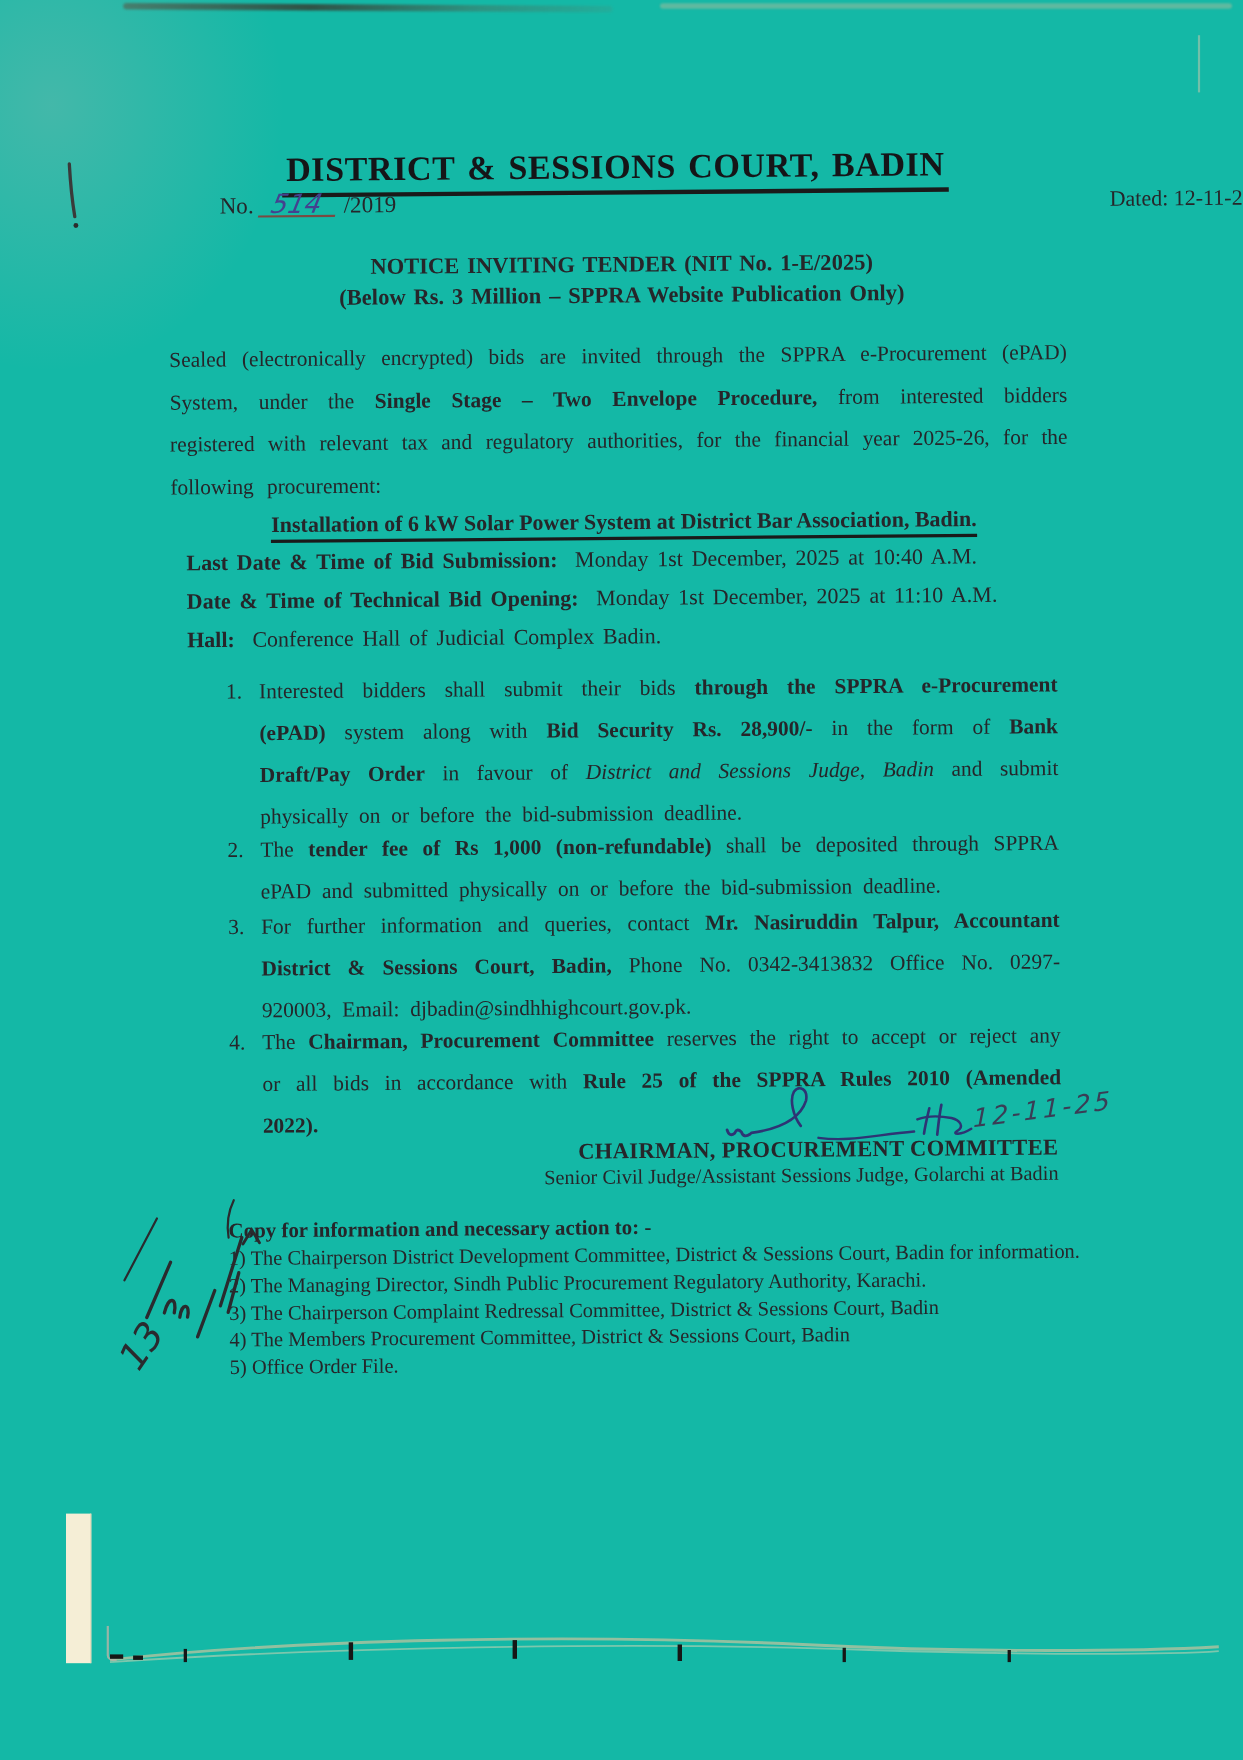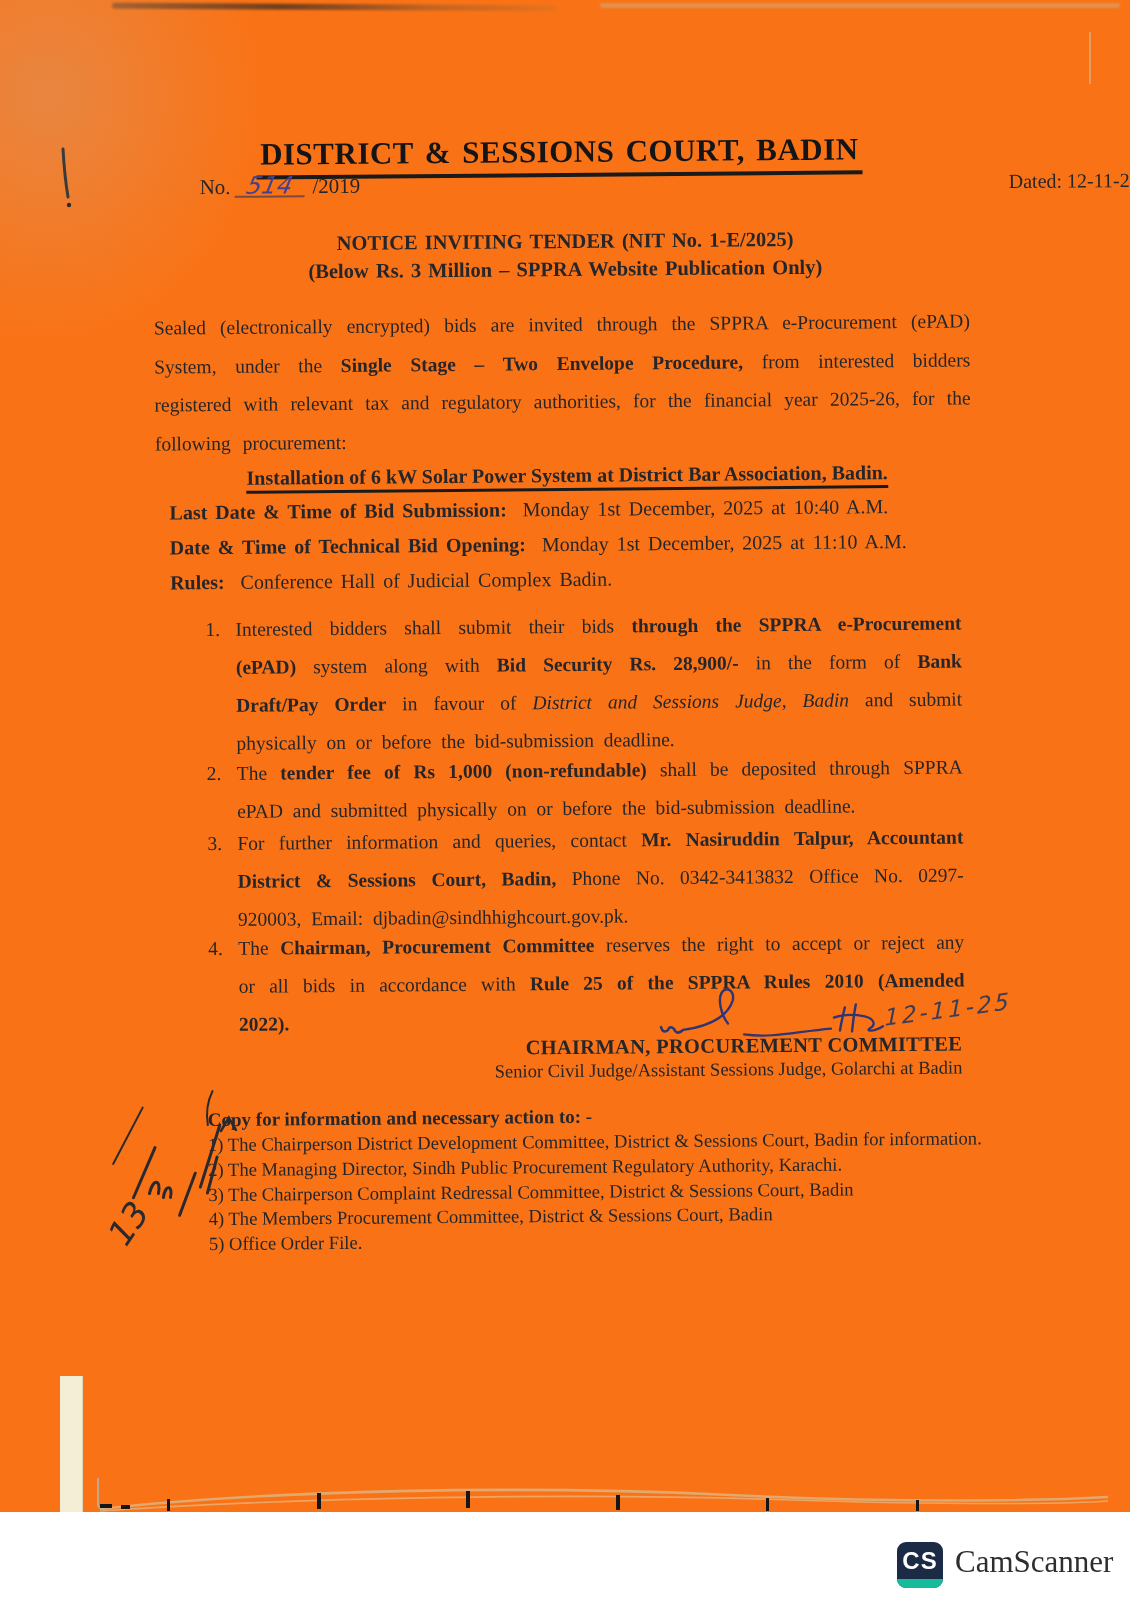--- a/index.html
+++ b/index.html
@@ -1,17 +1,17 @@
 <!DOCTYPE html>
 <html><head>
 <meta charset="utf-8">
 <style>
   html,body{margin:0;padding:0;background:#ffffff;}
   .stage{position:relative;width:1130px;height:1600px;overflow:hidden;
-         background:#f97316;font-family:"Liberation Serif",serif;color:#26262a;}
+         background:#14b8a6;font-family:"Liberation Serif",serif;color:#26262a;}
   
   .corner-tint{position:absolute;left:0;top:0;width:260px;height:340px;
     background:radial-gradient(ellipse at 18% 28%, rgba(188,184,178,.28), rgba(188,184,178,0) 70%);}
   .smudge-top-left{position:absolute;left:112px;top:4px;width:445px;height:6px;border-radius:3px;
     background:linear-gradient(90deg, rgba(95,72,55,.50), rgba(58,44,34,.72) 38%, rgba(95,72,55,.34) 72%, rgba(130,105,80,.12));
     filter:blur(1px);transform:rotate(.35deg);}
   .smudge-top-right{position:absolute;left:600px;top:3px;width:520px;height:5px;border-radius:3px;
     background:rgba(203,188,152,.42);filter:blur(1px);}
   .edge-right-faint{position:absolute;left:1089px;top:32px;width:2px;height:52px;background:rgba(210,199,172,.5);}
   .yellow-strip{position:absolute;left:60px;top:1376px;width:22px;height:136px;
@@ -116,21 +116,21 @@
       <span>Installation of 6 kW Solar Power System at District Bar Association, Badin.</span>
     </div>
 
     <div class="sched" style="top:498px;">
       <span class="lab">Last Date &amp; Time of Bid Submission:</span><span class="val">Monday 1st December, 2025 at 10:40 A.M.</span>
     </div>
     <div class="sched" style="top:533px;">
       <span class="lab">Date &amp; Time of Technical Bid Opening:</span><span class="val">Monday 1st December, 2025 at 11:10 A.M.</span>
     </div>
     <div class="sched" style="top:568px;">
-      <span class="lab">Rules:</span><span class="val">Conference Hall of Judicial Complex Badin.</span>
+      <span class="lab">Hall:</span><span class="val">Conference Hall of Judicial Complex Badin.</span>
     </div>
 
     <div class="item" style="top:608px;">
       <span class="num">1.</span>
       <span><span>Interested bidders shall submit their bids </span><span class="b">through the SPPRA e-Procurement (ePAD)</span><span> system along with </span><span class="b">Bid Security Rs. 28,900/-</span><span> in the form of </span><span class="b">Bank Draft/Pay Order</span><span> in favour of </span><span class="i">District and Sessions Judge, Badin</span><span> and submit physically on or before the bid-submission deadline.</span></span>
     </div>
     <div class="item" style="top:752px;">
       <span class="num">2.</span>
       <span><span>The </span><span class="b">tender fee of Rs 1,000 (non-refundable)</span><span> shall be deposited through SPPRA ePAD and submitted physically on or before the bid-submission deadline.</span></span>
     </div>
@@ -177,22 +177,14 @@
         <path stroke-width="3" d="M97,102 L117,40"></path>
         <path stroke-width="3" d="M104,108 L114,72"></path>
         <path stroke-width="2.6" d="M118,46 L126,33 L133,45"></path>
         <path stroke-width="2" d="M110,6 C105,16 103,27 105,40"></path>
       </g>
       <text x="22" y="162" transform="rotate(-55 22 162)" font-size="34" font-family="DejaVu Sans, sans-serif" font-style="italic" fill="#2a2a2e">13</text>
     </svg>
 
   </div>
 
-  <div class="footer">
-    <div class="cs-badge">
-      <div class="bg" style="background: rgb(28, 43, 69);"></div>
-      <div class="accent" style="background: rgb(21, 187, 154);"></div>
-      <div class="cs">CS</div>
-    </div>
-    <div class="cs-name">CamScanner</div>
-  </div>
 
 </div>
 
 </body></html>

